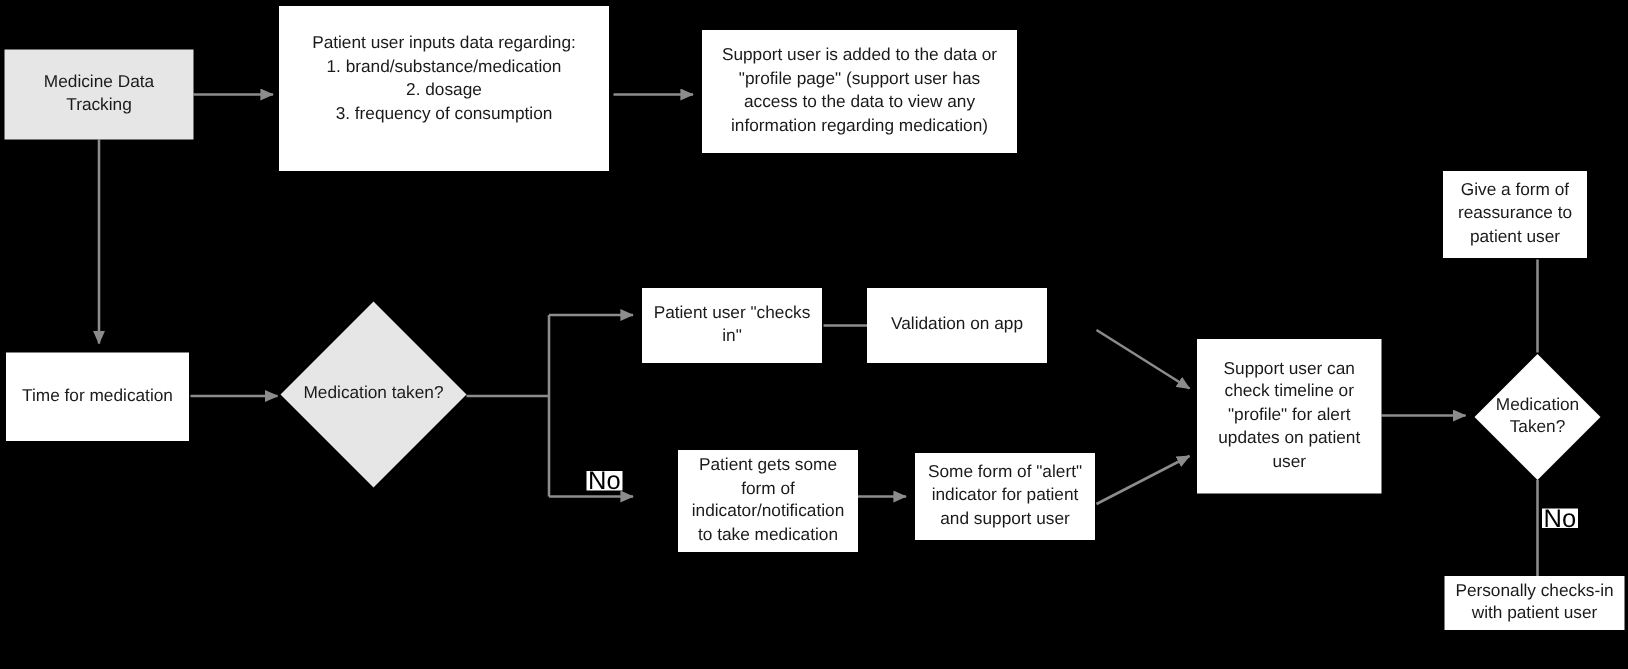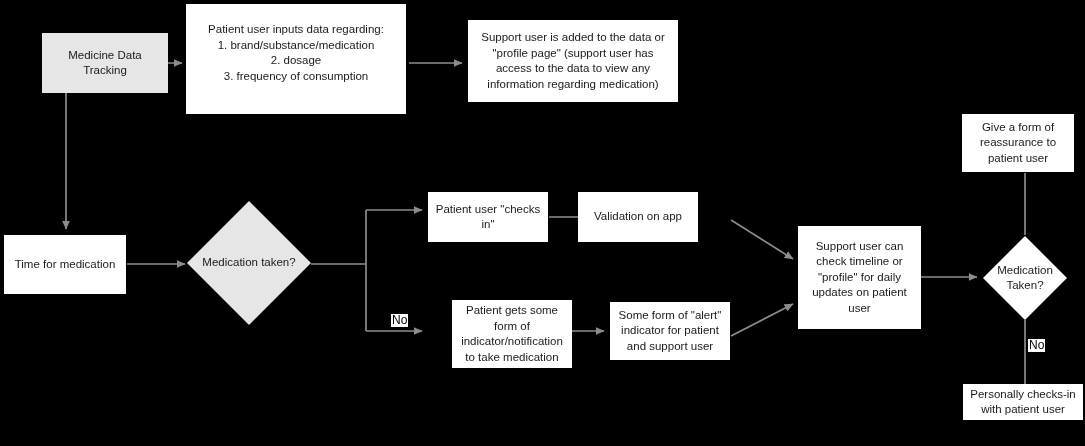--- a/index.html
+++ b/index.html
@@ -57,21 +57,21 @@
     justify-content: center;
     text-align: center;
     color: #1a1a1a;
     font-size: 11.5px;
     line-height: 15.5px;
   }
   .edge-label {
     position: absolute;
     background: #ffffff;
     color: #000000;
-    font-size: 12px;
+    font-size: 17px;
     line-height: 13px;
     padding: 0px 1px;
     z-index: 4;
     white-space: nowrap;
   }
 </style>
 </head>
 <body>
 
 <div id="canvas">
@@ -109,21 +109,21 @@
       <path d="M731,336 L793,304" marker-end="url(#ah)"></path>
 
       <path d="M921,277 L977,277" marker-end="url(#ah)"></path>
 
       <path d="M1025,235 L1025,173"></path>
 
       <path d="M1025,320 L1025,385"></path>
     </g>
   </svg>
 
-  <div class="node gray" style="left:3px; top:33px; width:126px; height:60px;margin-left:39px;">
+  <div class="node gray" style="left:3px; top:33px; width:126px; height:60px;">
     <span style="white-space:pre-line;">Medicine Data
 Tracking</span>
   </div>
 
   <div class="node aligntop" style="left:186px; top:4px; width:220px; height:110px;">
     <span style="white-space:pre-line;">Patient user inputs data regarding:
 1. brand/substance/medication
 2. dosage
 3. frequency of consumption</span>
   </div>
@@ -153,24 +153,24 @@
 
   <div class="node" style="left:428px; top:300px; width:120px; height:68px;margin-left:24px;">
     <span>Patient gets some form of indicator/notification to take medication</span>
   </div>
 
   <div class="node" style="left:610px; top:302px; width:120px; height:58px;">
     <span>Some form of "alert" indicator for patient and support user</span>
   </div>
 
   <div class="node" style="left:798px; top:226px; width:123px; height:103px;">
-    <span>Support user can check timeline or "profile" for daily updates on patient user</span>
+    <span>Support user can check timeline or "profile" for alert updates on patient user</span>
   </div>
 
-  <div class="node" style="left:962px; top:114px; width:112px; height:58px;">
+  <div class="node" style="left:962px; top:114px; width:96px; height:58px;">
     <span>Give a form of reassurance to patient user</span>
   </div>
 
   <div class="diamond" style="left:982px; top:235px; width:86px; height:86px;">
     <svg class="shape" viewBox="0 0 86 86">
       <polygon points="43,1 85,43 43,85 1,43" fill="#ffffff"></polygon>
     </svg>
     <div class="dlabel">Medication Taken?</div>
   </div>
 

